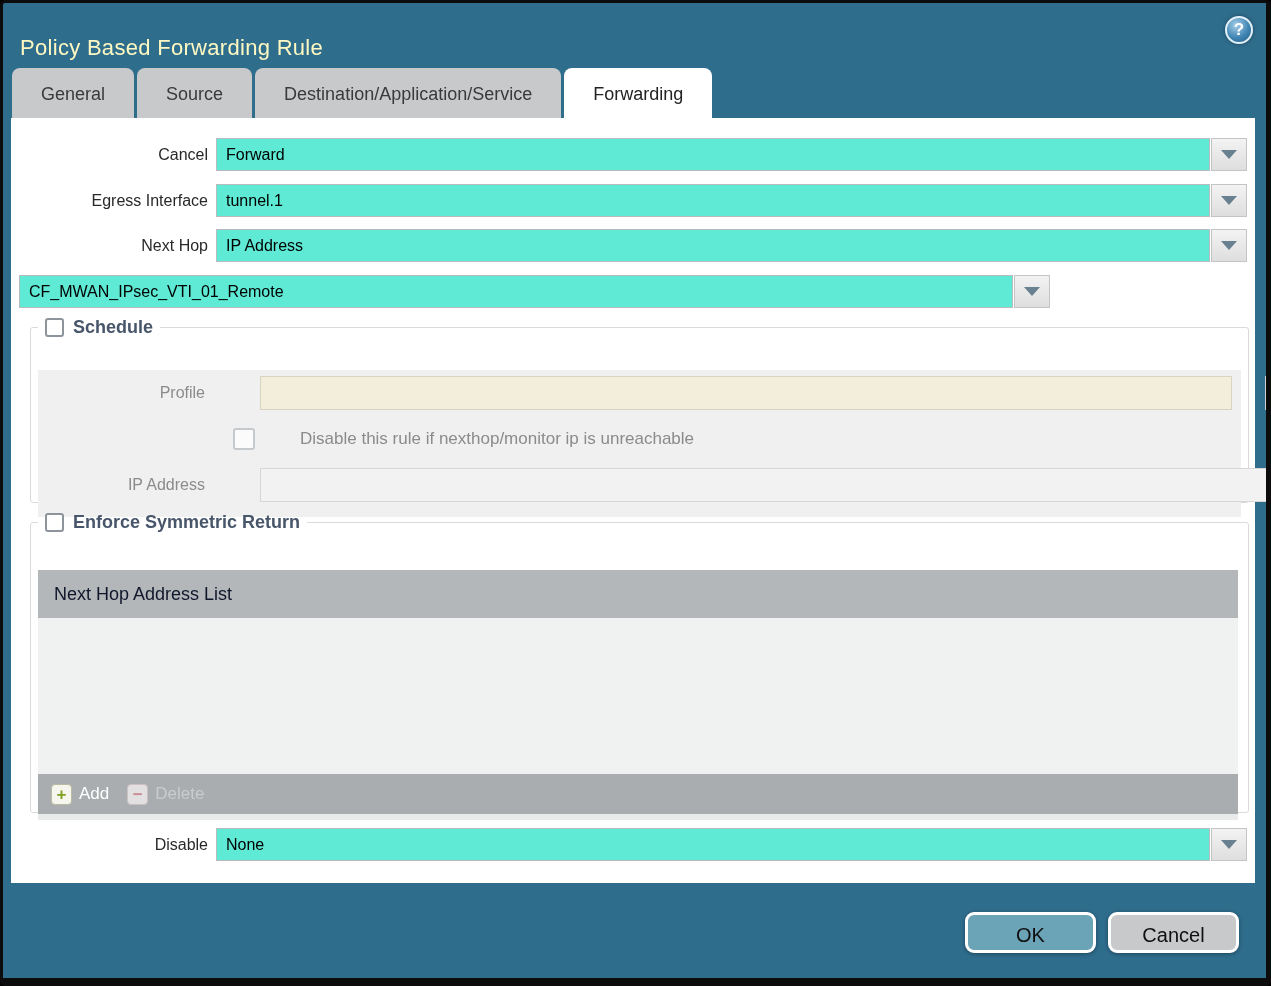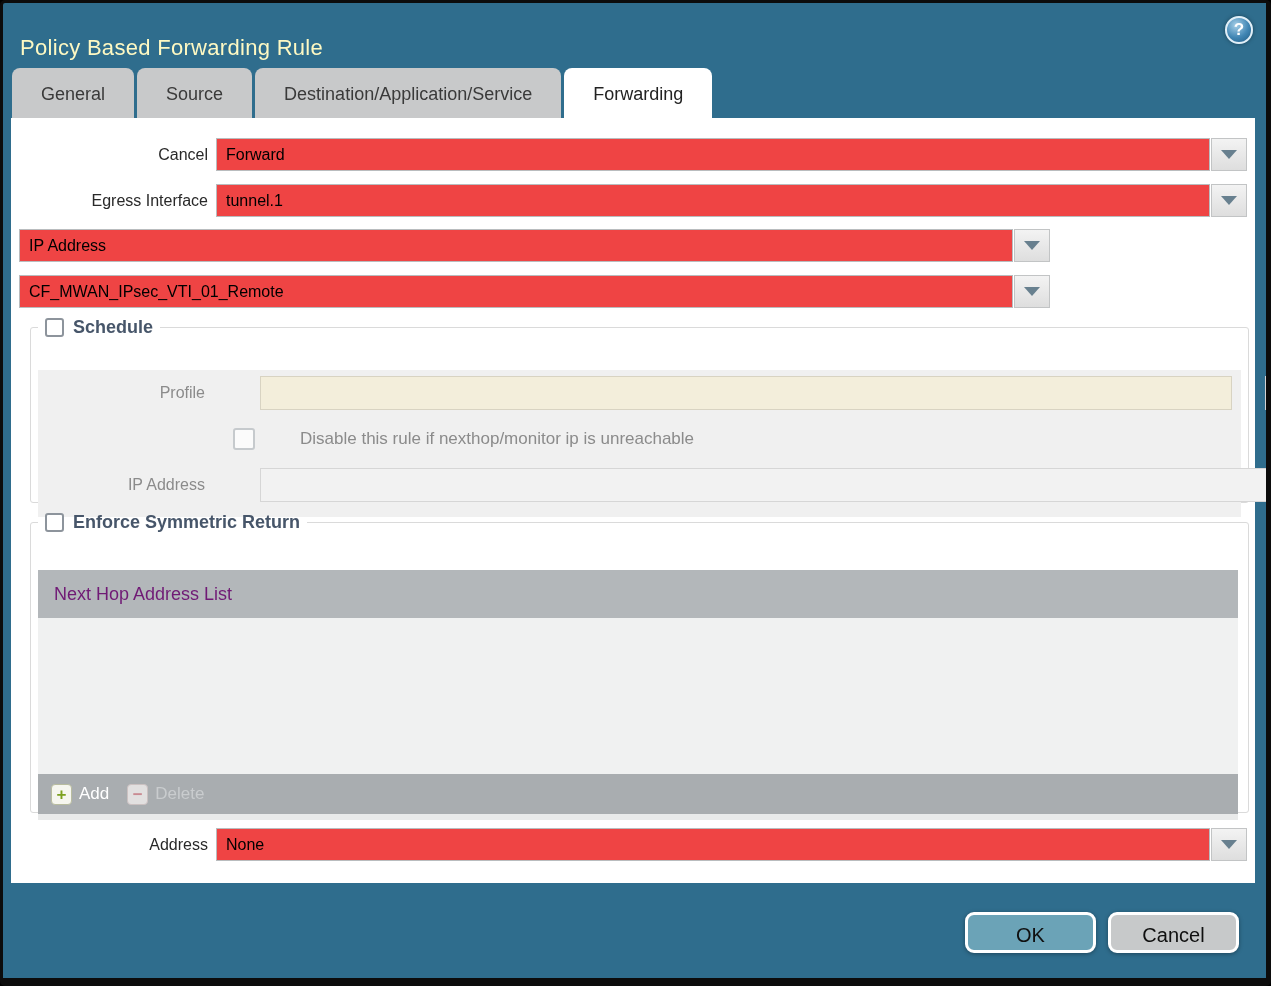--- a/index.html
+++ b/index.html
@@ -20,21 +20,21 @@
          line-height:53px; padding:0 29px; white-space:nowrap; cursor:pointer; }
   .tab.active { background:#ffffff; color:#222; }
 
   
   .content { position:absolute; left:8px; top:115px; width:1244px; height:765px; background:#fff; }
 
   
   .row { position:absolute; left:0; height:33px; display:flex; }
   .lbl { width:197px; text-align:right; line-height:33px; font-size:16px; color:#292929; }
   .combo { display:flex; margin-left:8px; }
-  .combo-text { width:994px; height:33px; border:1px solid #b9bcbe; background:#ef4444;
+  .combo-text { width:994px; height:33px; border:1px solid #b9bcbe; background:#5eead4;
                 font-size:16px; padding:0 9px; color:#000; font-family:"Liberation Sans", sans-serif; }
   .combo-btn { width:36px; height:33px; margin-left:1px; border:1px solid #c2c4c5;
                background:linear-gradient(#f3f3f3,#dedede); display:flex; align-items:center;
                justify-content:center; cursor:pointer; }
   .arrow { width:0; height:0; border-left:8px solid transparent; border-right:8px solid transparent;
            border-top:9px solid #68808f; }
   .arrow.dis { border-top-color:#c6c6c6; }
 
   
   .fs { position:absolute; left:19px; width:1219px; border:1px solid #dadada; border-radius:3px; }
@@ -50,21 +50,21 @@
   .lbl2 { width:167px; text-align:right; line-height:34px; font-size:16px; color:#8b8b8b; }
   .profile-text { width:972px; height:34px; border:1px solid #d8d3c2; background:#f3eedb; margin-left:23px; }
   .profile-btn { width:33px; height:34px; margin-left:1px; border:1px solid #d2d2d2; background:#e9e9e9;
                  display:flex; align-items:center; justify-content:center; }
   .dis-check { width:22px; height:22px; border:2px solid #c6cacd; border-radius:3px; background:#fbfbfb; margin-left:195px; }
   .dis-text { margin-left:13px; font-size:17px; color:#8b8b8b; }
   .ip-input { width:1008px; height:34px; border:1px solid #d6d6d6; background:#f2f2f2; margin-left:23px; }
 
   
   .table { position:absolute; left:7px; top:37px; width:1200px; }
-  .thead { height:48px; background:#b3b7ba; color:#701a75; font-size:18px; line-height:48px; padding-left:16px; }
+  .thead { height:48px; background:#b3b7ba; color:#0f172a; font-size:18px; line-height:48px; padding-left:16px; }
   .tbody { height:156px; background:#f0f1f1; }
   .tfoot { height:40px; background:#a9adb0; display:flex; align-items:center; padding-left:13px; }
   .strip { height:6px; background:#e9eaea; }
   .tool { display:flex; align-items:center; gap:7px; cursor:pointer; }
   .tool.disabled { cursor:default; }
   .icon-sq { width:21px; height:21px; border-radius:4px; text-align:center; line-height:19px;
              font-weight:bold; font-size:17px; }
   .icon-plus { background:#f6f6ef; border:1px solid #b8bc9f; color:#7da120; }
   .icon-minus { background:#f1eded; border:1px solid #d4c6c6; color:#d2838b; opacity:.8; }
   .tool-label { font-size:17px; color:#fff; }
@@ -109,20 +109,21 @@
       <div class="lbl">Egress Interface</div>
       <div class="combo">
         <input class="combo-text" value="tunnel.1" style="">
         <div class="combo-btn">
           <div class="arrow"></div>
         </div>
       </div>
     </div>
 
     <div class="row" style="top:111px;">
+      <div class="lbl">Next Hop</div>
       <div class="combo">
         <input class="combo-text" value="IP Address" style="">
         <div class="combo-btn">
           <div class="arrow"></div>
         </div>
       </div>
     </div>
 
     <div class="row" style="top:157px;flex-direction:column;">
       <div class="lbl"></div>
@@ -174,21 +175,21 @@
           <div class="tool disabled">
             <div class="icon-sq icon-minus">−</div>
             <div class="tool-label off">Delete</div>
           </div>
         </div>
         <div class="strip"></div>
       </div>
     </fieldset>
 
     <div class="row" style="top:710px;">
-      <div class="lbl">Address</div>
+      <div class="lbl">Disable</div>
       <div class="combo">
         <input class="combo-text" value="None" style="">
         <div class="combo-btn">
           <div class="arrow"></div>
         </div>
       </div>
     </div>
 
   </div>
 

